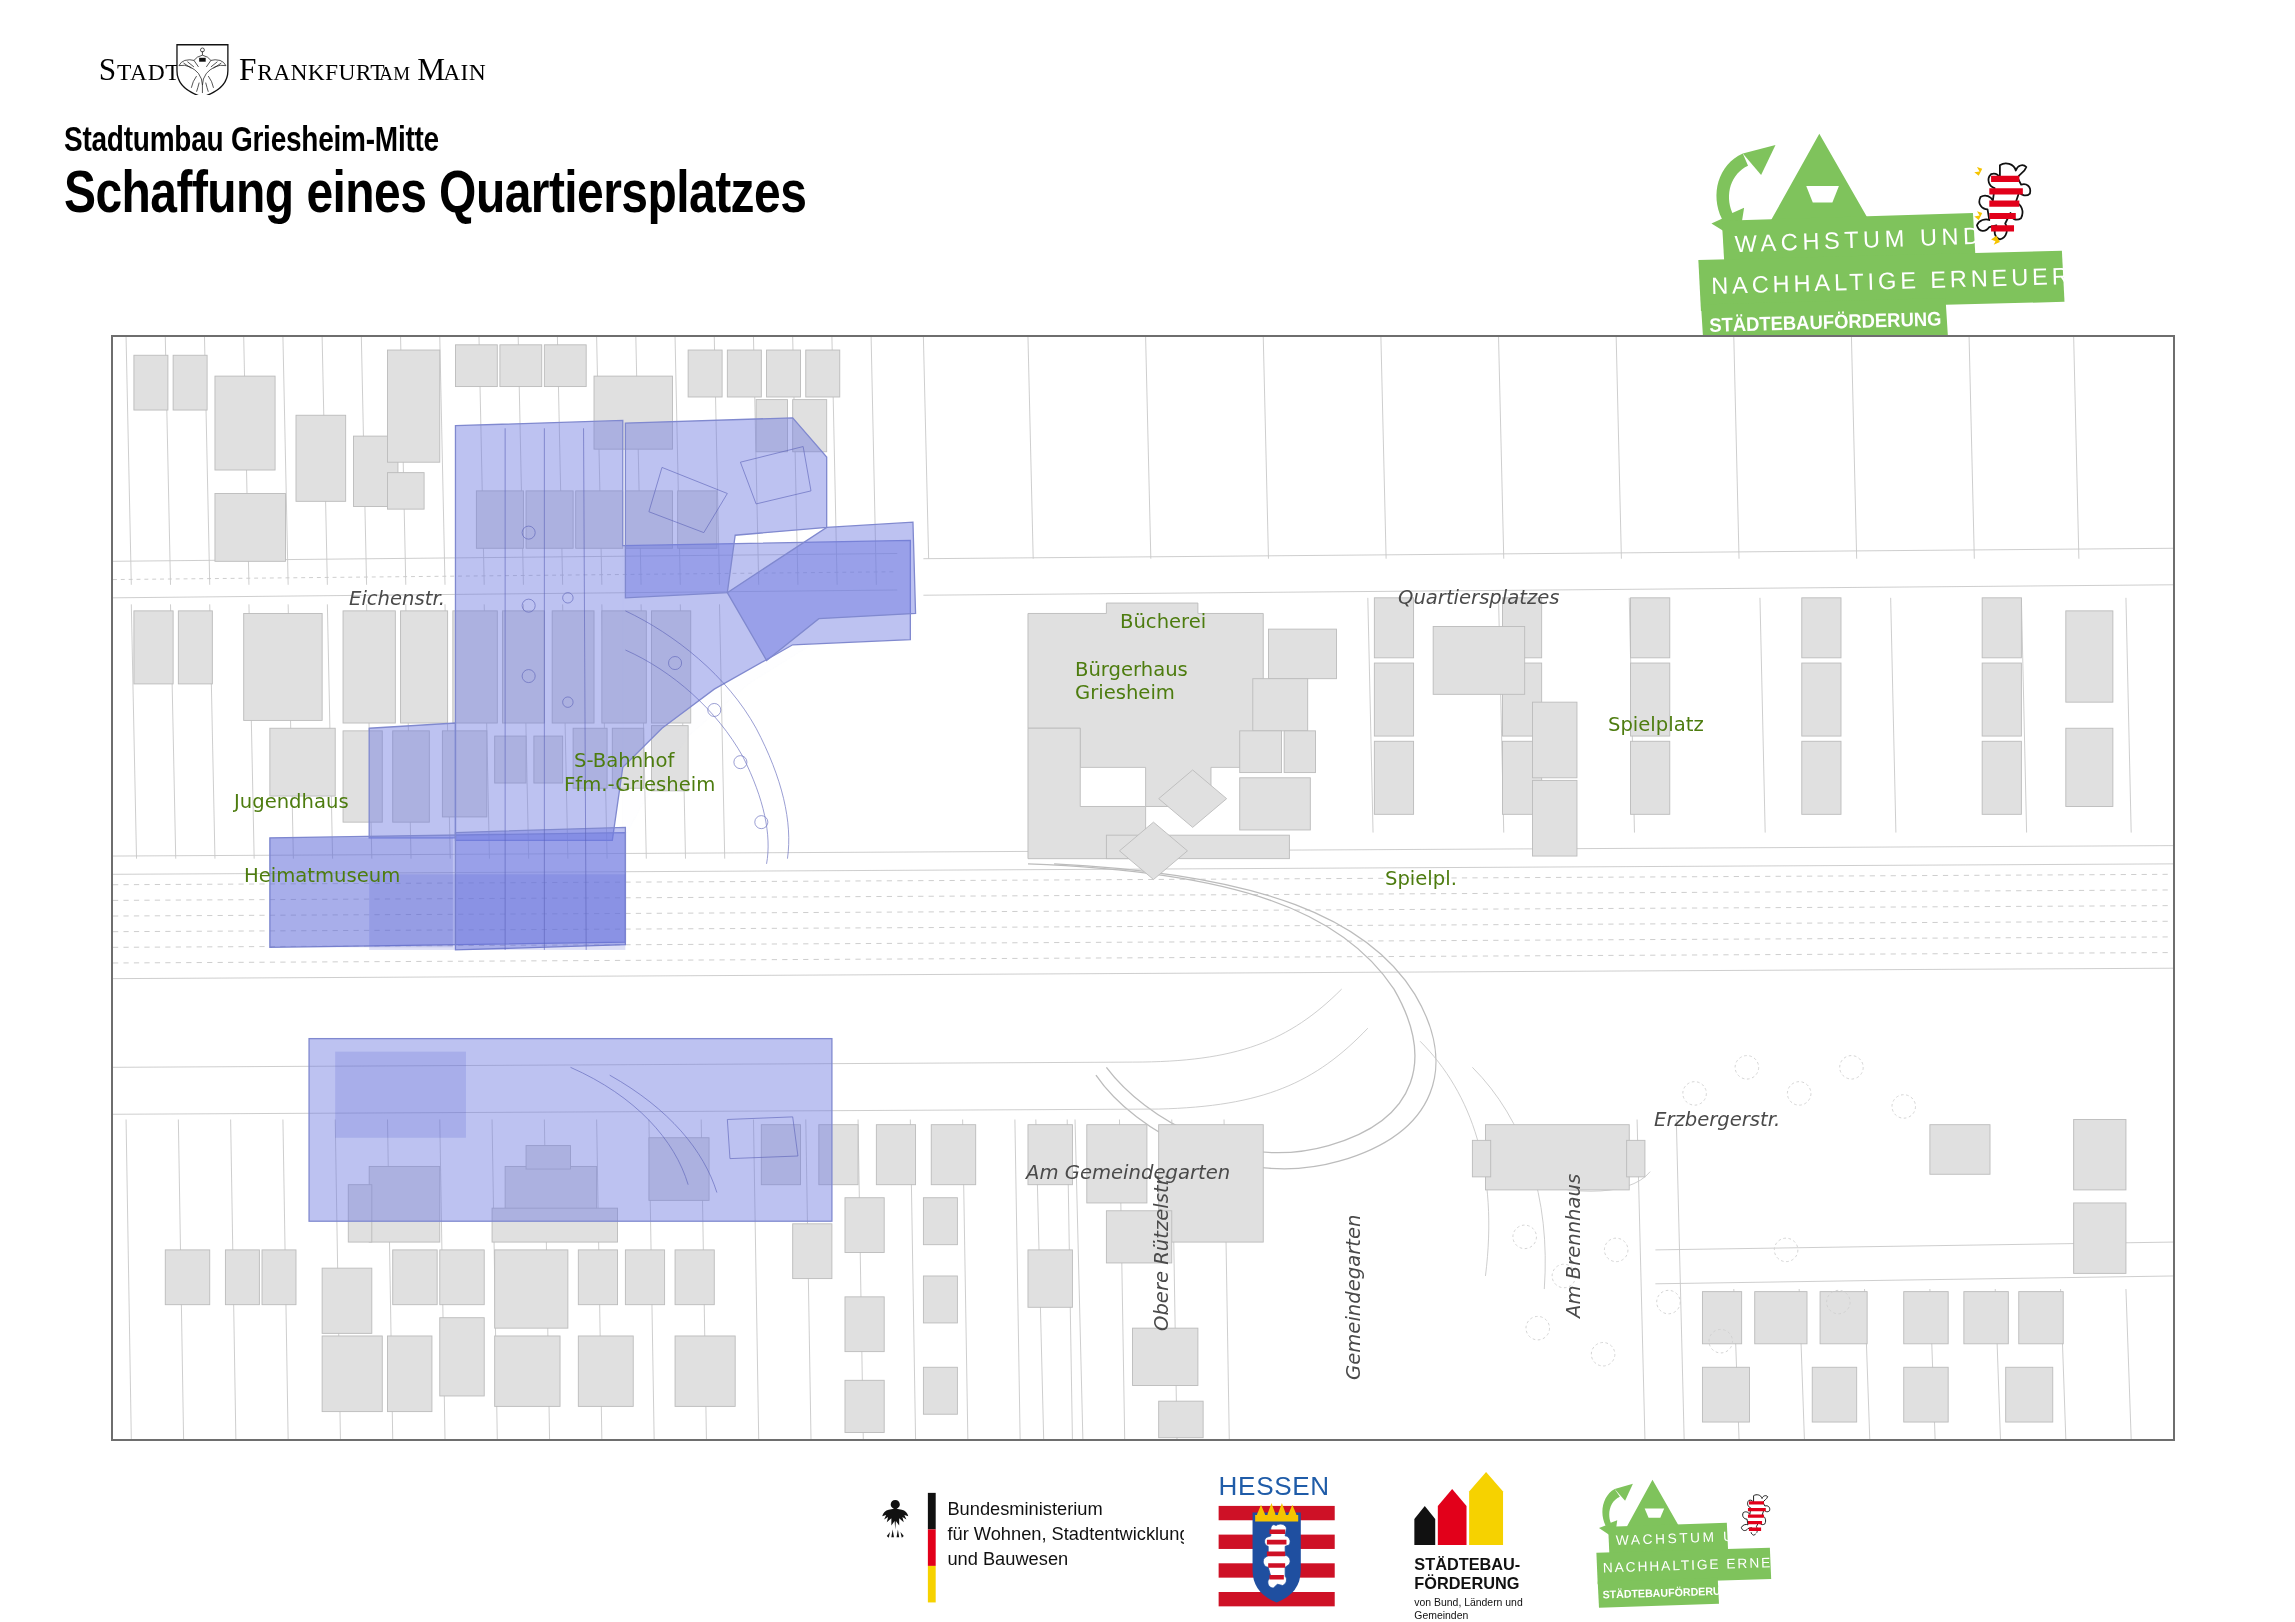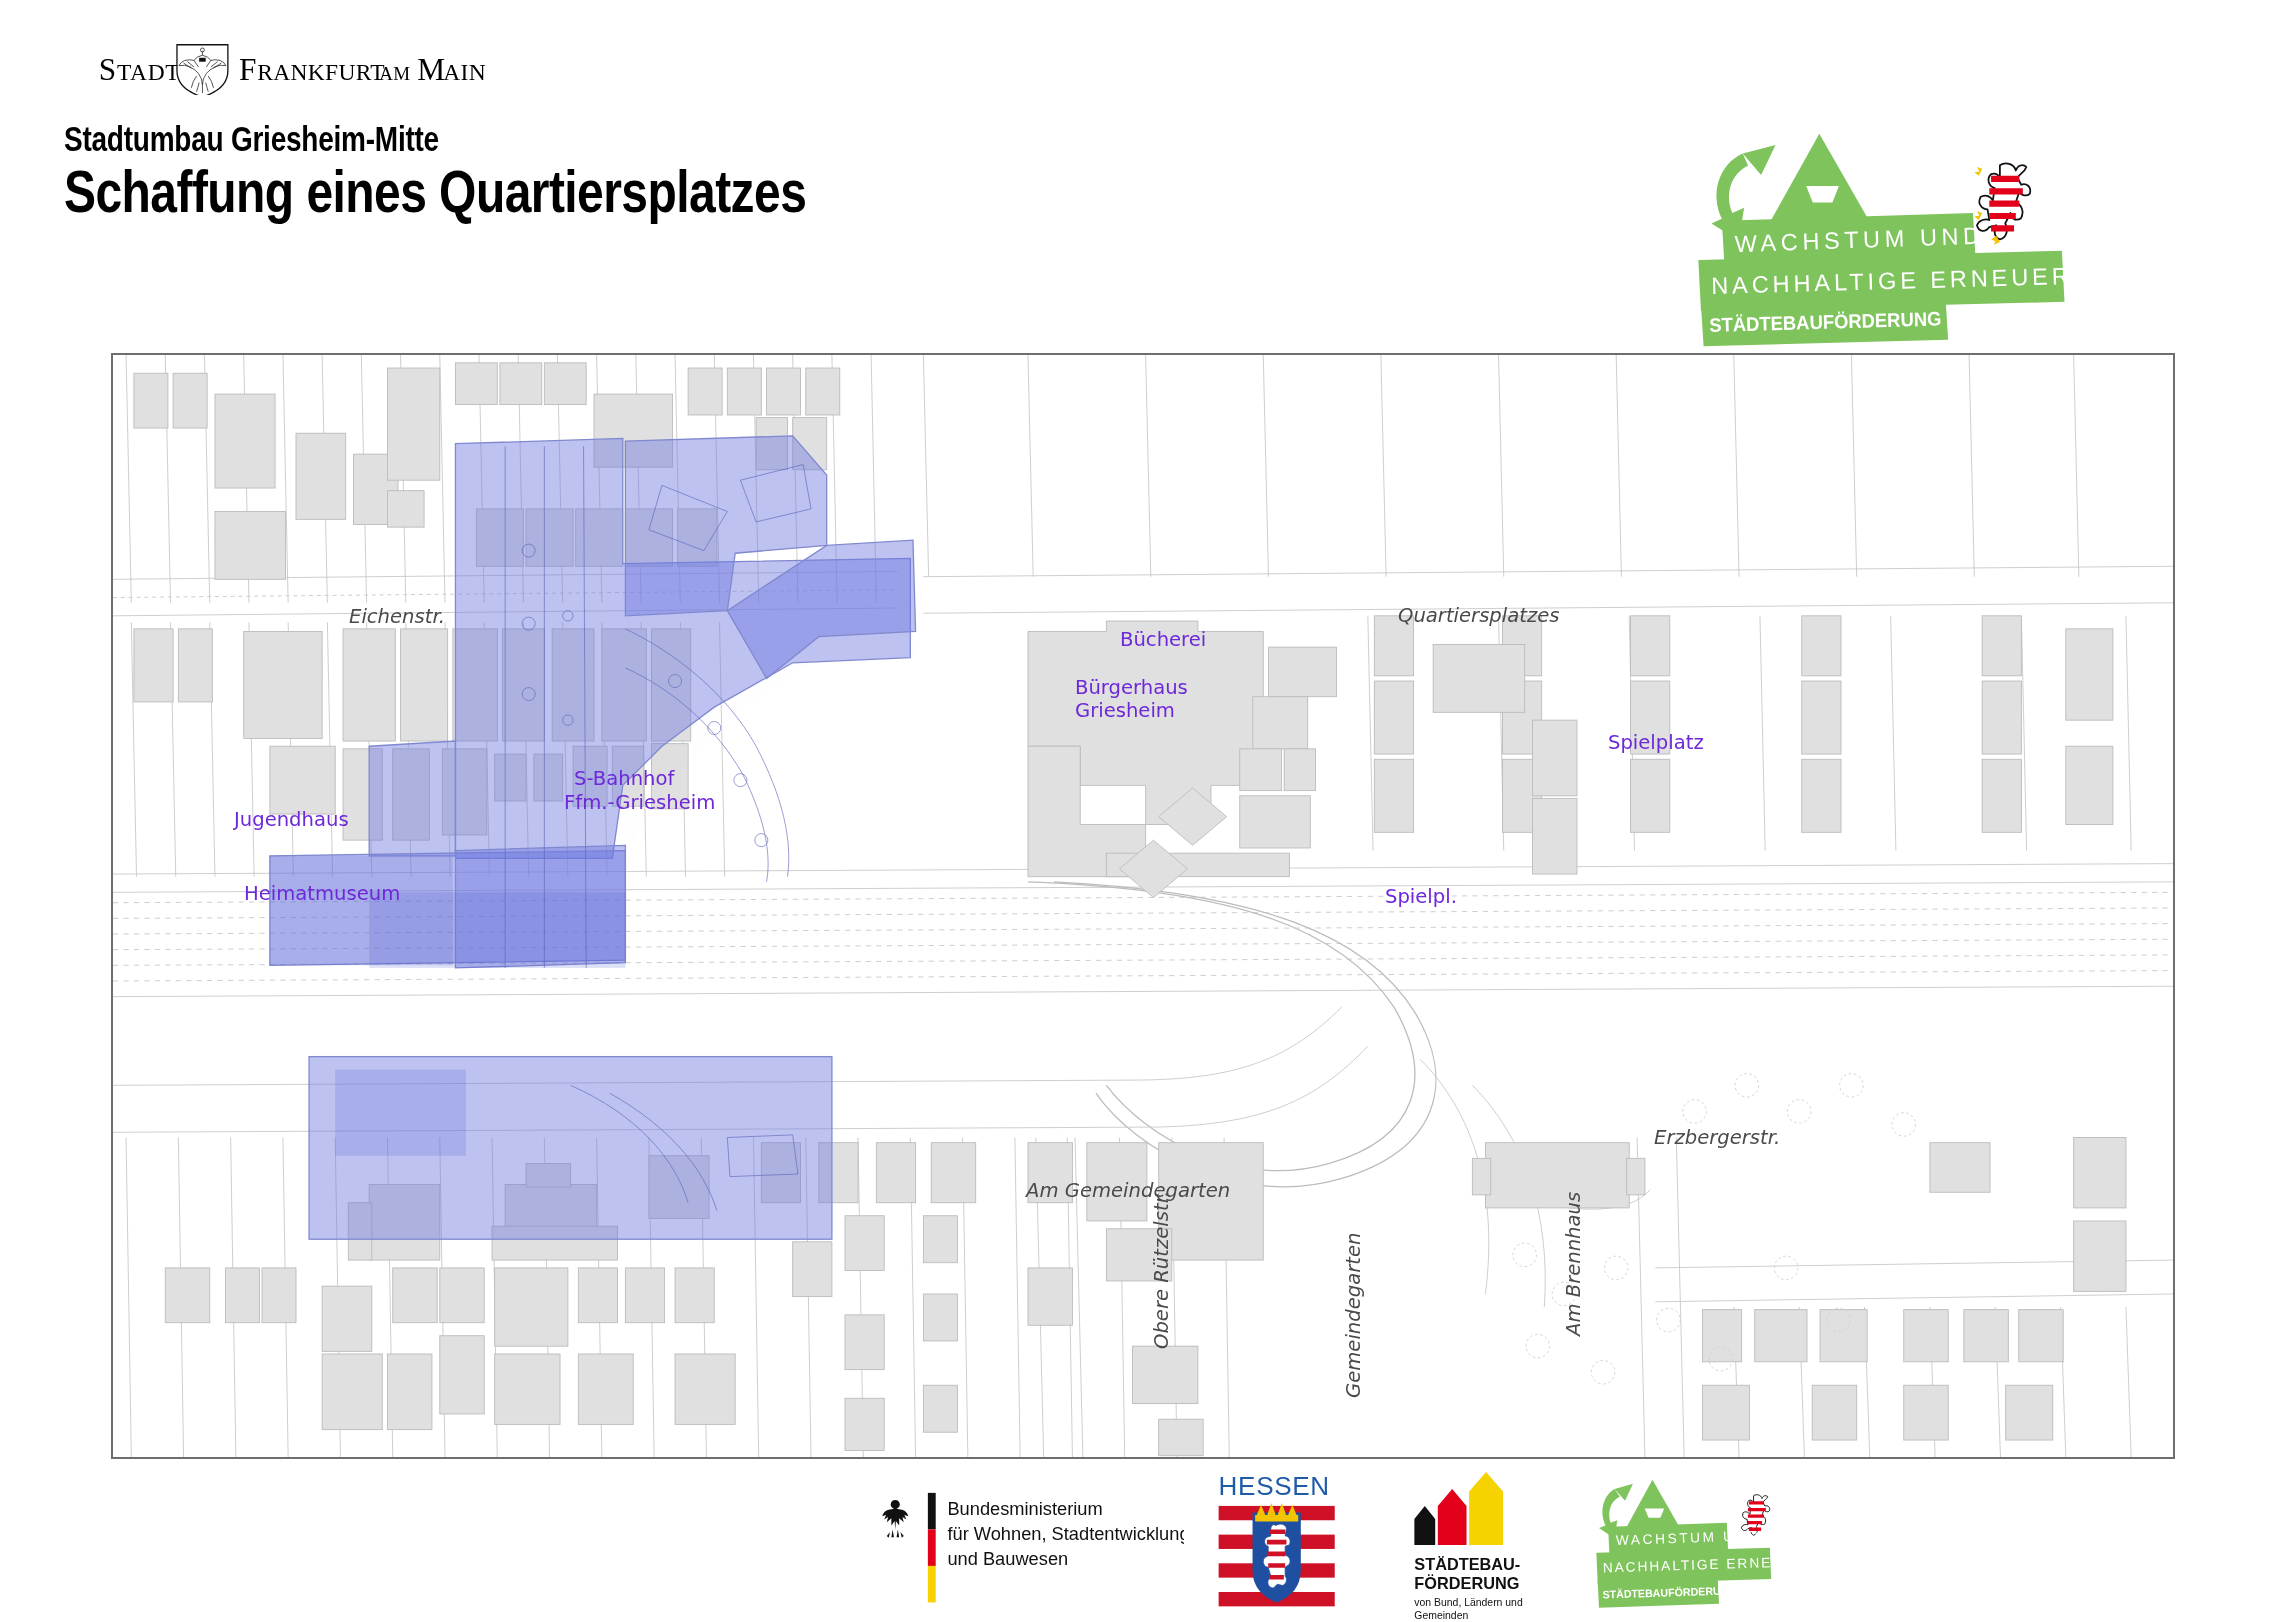--- a/index.html
+++ b/index.html
@@ -15,29 +15,29 @@
             transform-origin:left top;white-space:nowrap;}
   #main-title{position:absolute;left:64px;top:157px;font-size:60px;font-weight:bold;
             letter-spacing:-0.7px;transform:scaleX(0.80);transform-origin:left top;
             white-space:nowrap;}
 
   
   #wachstum-badge{position:absolute;left:1698px;top:124px;width:478px;height:255px;}
   #wachstum-badge svg{width:100%;height:100%;}
 
   
-  #map-frame{position:absolute;left:111px;top:353px;width:2064px;height:1106px;
+  #map-frame{position:absolute;left:111px;top:335px;width:2064px;height:1106px;
              border:2px solid #6e6e6e;background:#ffffff;overflow:hidden;box-sizing:border-box;padding-left:45px;}
   #map-canvas{position:absolute;inset:0;}
   #map-canvas svg{width:100%;height:100%;display:block;}
 
   .mlabel{position:absolute;font-family:"DejaVu Sans",sans-serif;
           color:#5a5a5a;white-space:nowrap;pointer-events:none;}
   .mlabel.street{font-style:italic;font-size:19.6px;color:#4a4a4a;}
-  .mlabel.poi{font-size:19.6px;color:#6d28d9;}
+  .mlabel.poi{font-size:19.6px;color:#4d7c0f;}
   .mlabel.rot90{transform:rotate(-90deg);transform-origin:left top;}
 
   
   #footer{position:absolute;left:0;top:1472px;width:1970px;height:150px;}
   .flogo{position:absolute;top:0;height:150px;}
   #bmwsb{left:870px;width:314px;}
   #hessen-wappen{left:1213px;width:128px;text-decoration:underline;}
   #staedtebau{left:1400px;width:150px;text-align:right;}
   #wachstum-small{left:1596px;width:216px;}
   #stadtplanungsamt{left:1851px;width:327px;}

